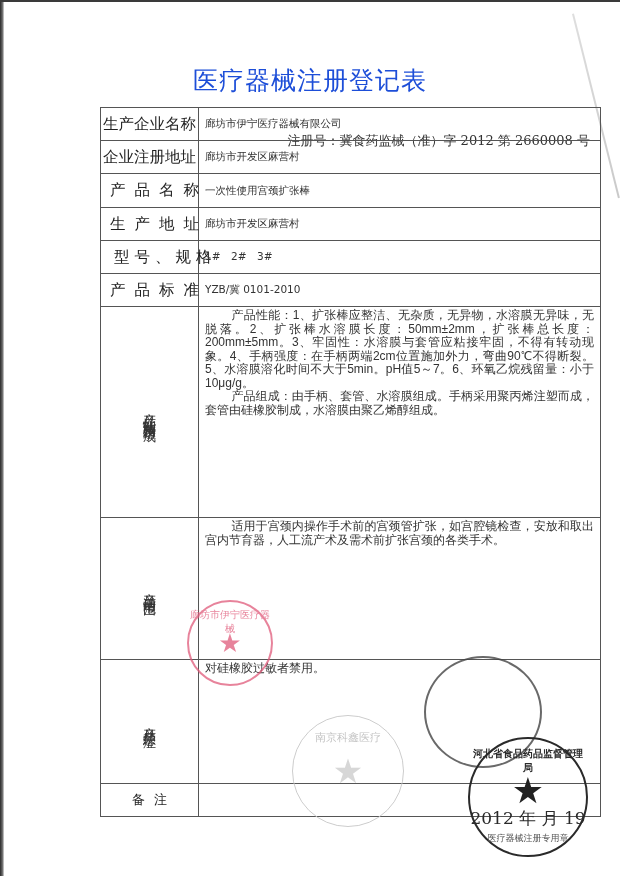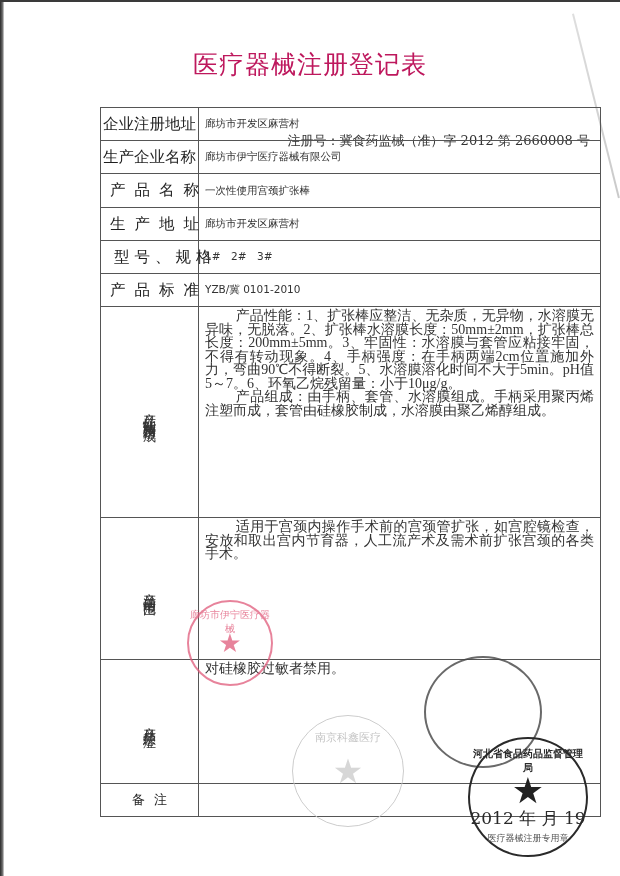--- a/index.html
+++ b/index.html
@@ -15,22 +15,22 @@
     }
     .scan-edge-top {
       position: absolute; left: 0; top: 0; width: 620px; height: 2px; background: #3a3a3a;
     }
     .fold-line {
       position: absolute; left: 572px; top: 14px; width: 2px; height: 190px;
       background: linear-gradient(#d6d6d6, #bcbcbc);
       transform: rotate(-14deg); transform-origin: top left; opacity: .8;
     }
     .title {
-      position: absolute; left: 0; width: 620px; top: 48px;
-      text-align: center; font-size: 25px; letter-spacing: 1px; color: #be185d;
+      position: absolute; left: 0; width: 620px; top: 64px;
+      text-align: center; font-size: 25px; letter-spacing: 1px; color: #1d4ed8;
     }
     .reg-no {
       position: absolute; right: 30px; top: 92px;
       font-size: 13px; color: #333; margin-top: 40px;
     }
     .tbl {
       position: absolute; left: 100px; top: 107px; width: 501px;
       border-collapse: collapse; table-layout: fixed;
     }
     .tbl td {
@@ -46,23 +46,23 @@
     .tbl td.val {
       font-size: 10.5px; padding-left: 6px; color: #333;
       font-family: "DejaVu Sans", "Liberation Sans", sans-serif;
     }
     .tbl td.vert {
       text-align: center; font-size: 13px; line-height: 19px; color: #333;
       font-family: "DejaVu Sans", "Liberation Sans", sans-serif;
       writing-mode: vertical-rl; text-orientation: upright; letter-spacing: 2px;
     }
     .tbl td.para {
-      vertical-align: top; font-size: 14px; line-height: 13.5px; color: #333;
+      vertical-align: top; font-size: 12px; line-height: 13.5px; color: #333;
       padding: 2px 6px 0 6px; text-align: justify;
-      font-family: Liberation Serif, serif;
+      font-family: Liberation Sans, sans-serif;
     }
     .para p { margin: 0; text-indent: 2.2em; }
     .para.scope { padding-top: 5px; line-height: 17px; font-size: 10.8px; }
     .para.contra { padding-top: 3px; padding-left: 25px; }
     .stamp {
       position: absolute; border-radius: 50%; pointer-events: none;
     }
     .stamp .ring-text {
       position: absolute; width: 100%; text-align: center; font-size: 10px;
     }
@@ -101,26 +101,26 @@
 <div class="scan-edge-left"></div>
 <div class="scan-edge-top"></div>
 <div class="fold-line"></div>
 
 <div class="title">医疗器械注册登记表</div>
 <div class="reg-no">注册号：冀食药监械（准）字 2012 第 2660008 号</div>
 
 <table class="tbl">
   <tbody>
       <tr style="height:33px">
+    <td class="lbl">生产企业名称</td>
+    <td class="val">廊坊市伊宁医疗器械有限公司</td>
+  </tr>
+  <tr style="height:33px">
     <td class="lbl">企业注册地址</td>
     <td class="val">廊坊市开发区麻营村</td>
-  </tr>
-  <tr style="height:33px">
-    <td class="lbl">生产企业名称</td>
-    <td class="val">廊坊市伊宁医疗器械有限公司</td>
   </tr>
   <tr style="height:34px">
     <td class="lbl wide">产品名称</td>
     <td class="val">一次性使用宫颈扩张棒</td>
   </tr>
   <tr style="height:33px">
     <td class="lbl wide">生产地址</td>
     <td class="val">廊坊市开发区麻营村</td>
   </tr>
   <tr style="height:33px">

